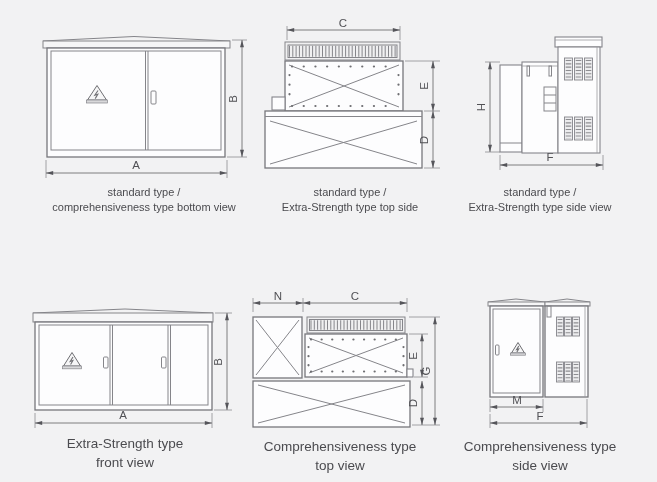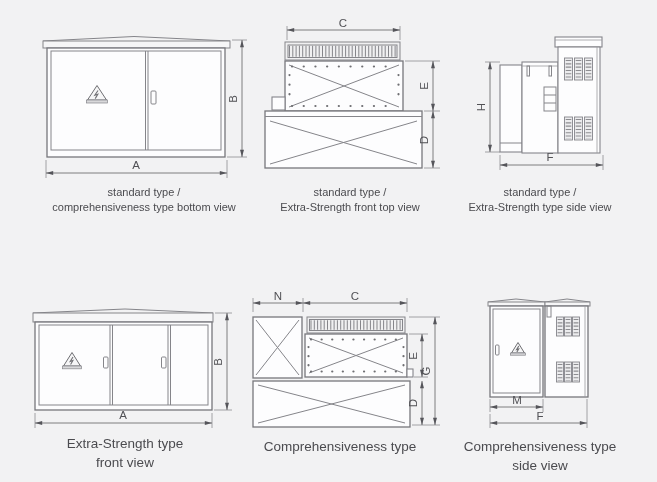--- a/index.html
+++ b/index.html
@@ -300,31 +300,32 @@
     </g>
   </g>
 </svg>
 
 <div class="cap small" style="left:144px;top:185px;">
   <div>standard type /</div>
   <div>comprehensiveness type bottom view</div>
 </div>
 <div class="cap small" style="left:350px;top:185px;">
   <div>standard type /</div>
-  <div>Extra-Strength front top view</div>
+  <div>Extra-Strength type top side</div>
 </div>
 <div class="cap small" style="left:540px;top:185px;">
   <div>standard type /</div>
   <div>Extra-Strength type side view</div>
 </div>
 <div class="cap large" style="left:125px;top:434px;">
   <div>Extra-Strength type</div>
   <div>front view</div>
 </div>
 <div class="cap large" style="left:340px;top:437px;">
   <div>Comprehensiveness type</div>
+  <div>top view</div>
 </div>
 <div class="cap large" style="left:540px;top:437px;">
   <div>Comprehensiveness type</div>
   <div>side view</div>
 </div>
 
 </div>
 
 </body></html>

